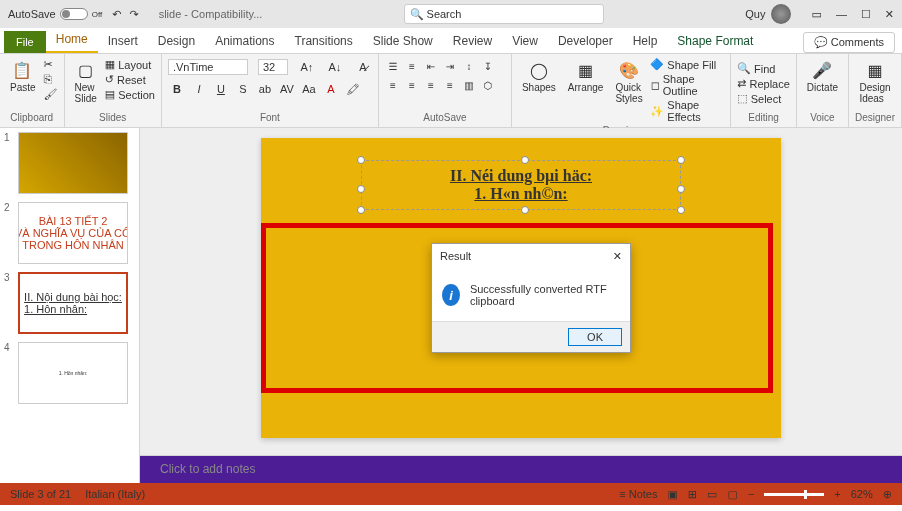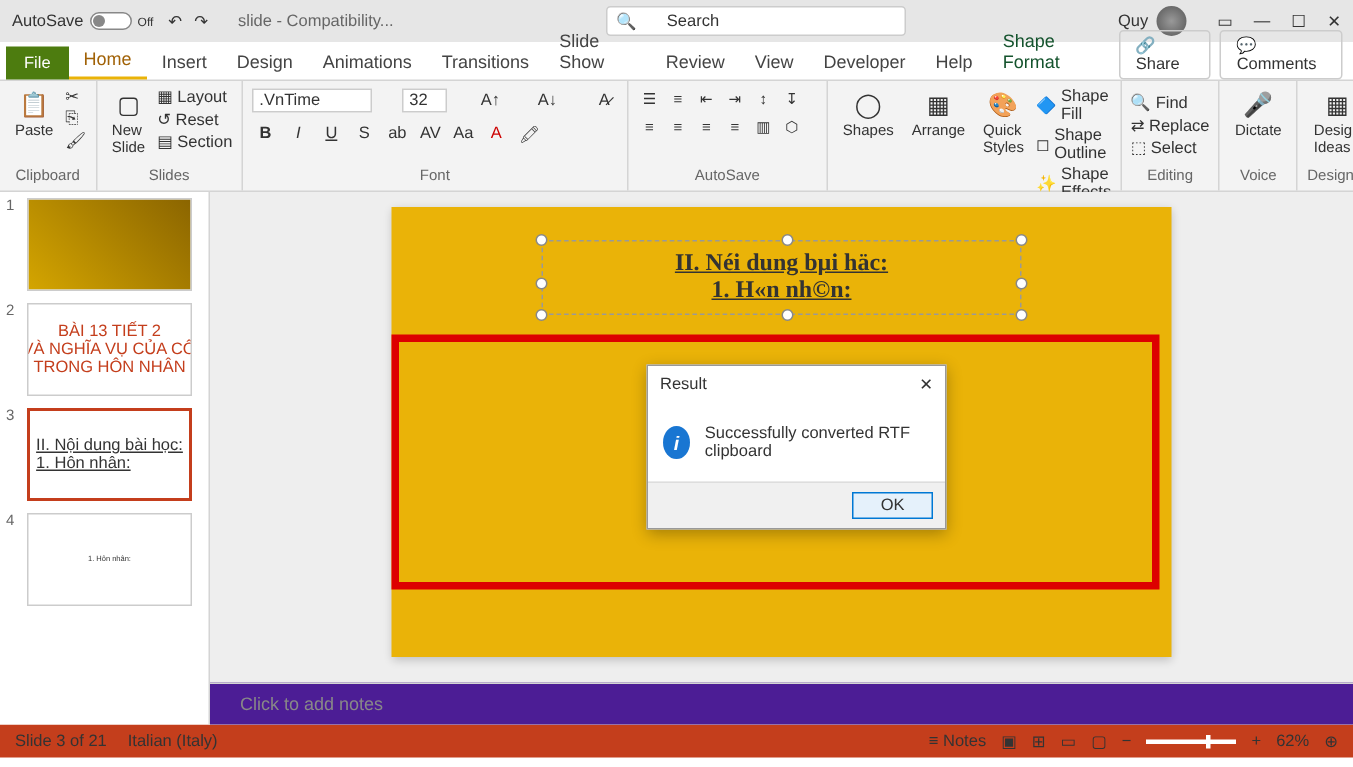--- a/index.html
+++ b/index.html
@@ -22,21 +22,21 @@
 .sharebtn{border:1px solid #ccc;padding:3px 10px;border-radius:3px;color:#c43e1c;margin:0 3px;font-size:11px}
 .ribbon{height:74px;background:#f3f3f3;border-bottom:1px solid #d4d4d4;display:flex}
 .group{border-right:1px solid #d4d4d4;padding:4px 6px;display:flex;flex-direction:column;justify-content:space-between}
 .glabel{text-align:center;color:#666;font-size:10px;margin-top:2px}
 .gcontent{display:flex;gap:4px;align-items:flex-start}
 .bigbtn{display:flex;flex-direction:column;align-items:center;gap:2px;padding:2px 4px;cursor:pointer}
 .bigbtn .ico{width:20px;height:20px;display:flex;align-items:center;justify-content:center;font-size:16px}
 .bigbtn span{font-size:10px}
 .smallcol{display:flex;flex-direction:column;gap:2px;font-size:10px}
 .smallcol div{display:flex;align-items:center;gap:3px;cursor:pointer}
-.fontrow{display:flex;gap:20px;align-items:center}
+.fontrow{display:flex;gap:10px;align-items:center}
 .fontsel{border:1px solid #ccc;background:#fff;padding:1px 4px;width:80px;font-size:11px}
 .sizesel{border:1px solid #ccc;background:#fff;padding:1px 4px;width:30px;font-size:11px}
 .fmtbtns{display:flex;gap:4px;margin-top:4px}
 .fmtbtn{width:18px;height:18px;display:flex;align-items:center;justify-content:center;cursor:pointer;font-size:11px}
 .parabtns{display:flex;gap:3px;flex-wrap:wrap;width:120px}
 .parabtn{width:16px;height:16px;display:flex;align-items:center;justify-content:center;font-size:10px;cursor:pointer}
 .workspace{display:flex;height:355px}
 .thumbpanel{width:140px;border-right:1px solid #d4d4d4;overflow-y:auto;padding:4px;background:#fff}
 .thumbitem{display:flex;gap:4px;margin-bottom:8px}
 .thumbnum{font-size:10px;color:#666;width:10px}
@@ -71,21 +71,21 @@
     <div class="toggle"></div>
     <span style="font-size:8px">Off</span>
   </div>
   <div class="qat">
     <span>↶</span>
     <span>↷</span>
   </div>
   <span class="doctitle">slide - Compatibility...</span>
   <div class="searchbox">
     <span>🔍</span>
-    <span style="margin-left:20px">Search</span>
+    <span style="margin-left:2px">Search</span>
   </div>
   <div class="user">
     <span>Quy</span>
     <div class="avatar"></div>
   </div>
   <div class="winbtns">
     <span>▭</span>
     <span>—</span>
     <span>☐</span>
     <span>✕</span>
@@ -99,21 +99,20 @@
   <div class="tab">Design</div>
   <div class="tab">Animations</div>
   <div class="tab">Transitions</div>
   <div class="tab">Slide Show</div>
   <div class="tab">Review</div>
   <div class="tab">View</div>
   <div class="tab">Developer</div>
   <div class="tab">Help</div>
   <div class="tab" style="color:#14532d">Shape Format</div>
   <div class="tabspacer"></div>
-  <div class="sharebtn">🔗 <span>Share</span></div>
   <div class="sharebtn">💬 <span>Comments</span></div>
 </div>
 
 <div class="ribbon">
   <div class="group">
     <div class="gcontent">
       <div class="bigbtn">
           <div class="ico">📋</div>
           <span>Paste</span>
         </div>

